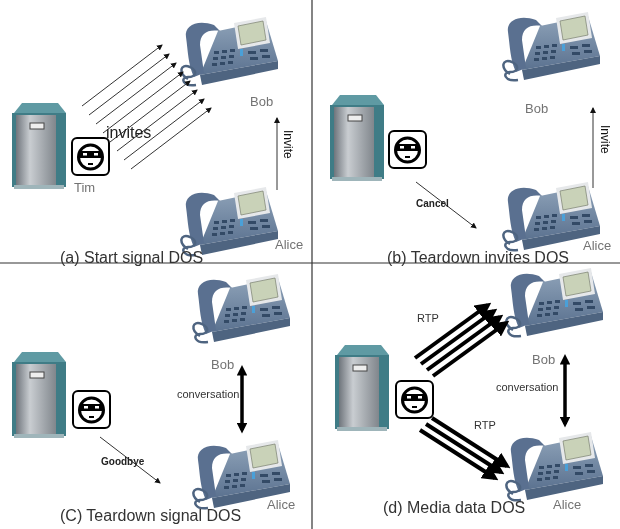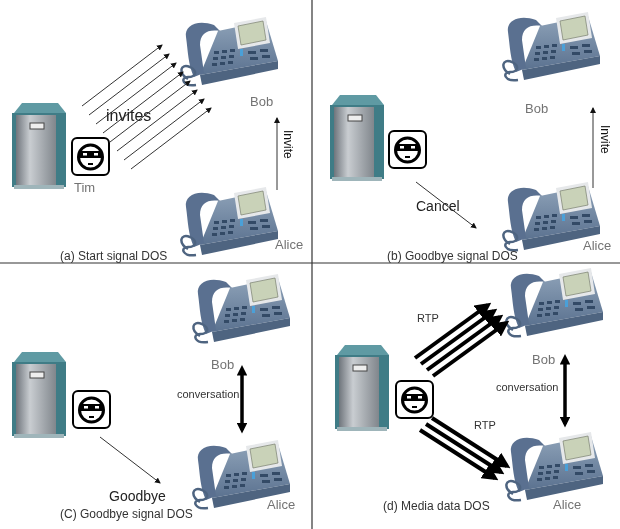--- a/index.html
+++ b/index.html
@@ -1,21 +1,21 @@
 <!DOCTYPE html>
 <html><head>
 <meta charset="utf-8">
 <style>
   html,body{margin:0;padding:0;background:#fff;}
   #stage{position:relative;width:620px;height:529px;overflow:hidden;background:#fff;font-family:"Liberation Sans",sans-serif;}
   svg{position:absolute;left:0;top:0;}
   .lbl{position:absolute;color:#111;white-space:nowrap;}
-  .cap{position:absolute;font-size:12px;color:#333;white-space:nowrap;}
+  .cap{position:absolute;font-size:16px;color:#333;white-space:nowrap;}
   .name{font-size:13px;color:#737373;}
-  .mid{font-size:14px;color:#222;}
+  .mid{font-size:10px;color:#222;font-weight:bold;}
   .big{font-size:16px;color:#222;}
   .vert{transform:rotate(90deg);transform-origin:left top;font-size:12px;}
 </style>
 </head>
 <body>
 
 <div id="stage">
   <svg id="art" width="620" height="529" viewBox="0 0 620 529">
     <defs>
       <marker id="ah" markerWidth="6" markerHeight="6" refX="5" refY="3" orient="auto">
@@ -124,38 +124,38 @@
         <line x1="433" y1="376" x2="506" y2="323" stroke="#000" stroke-width="4" marker-end="url(#ahb)"></line>
       </g>
     <g id="rtpDown">
         <line x1="420" y1="430" x2="495" y2="478" stroke="#000" stroke-width="4" marker-end="url(#ahb)"></line>
         <line x1="426" y1="424" x2="501" y2="472" stroke="#000" stroke-width="4" marker-end="url(#ahb)"></line>
         <line x1="432" y1="418" x2="507" y2="466" stroke="#000" stroke-width="4" marker-end="url(#ahb)"></line>
       </g>
     <line x1="565" y1="361" x2="565" y2="424" stroke="#000" stroke-width="3.5" marker-start="url(#ahs2)" marker-end="url(#ahs)"></line>
   </svg>
 
-  <div class="lbl big" style="left:106px;top:107px;">invites</div>
+  <div class="lbl big" style="left:106px;top:124px;">invites</div>
   <div class="lbl name" style="left:66px;top:180px;margin-left:8px;">Tim</div>
   <div class="lbl name" style="left:250px;top:94px;">Bob</div>
   <div class="lbl name" style="left:275px;top:237px;">Alice</div>
   <div class="lbl vert" style="left:295px;top:130px;">Invite</div>
   <div class="cap" style="left:60px;top:249px;">(a) Start signal DOS</div>
 
   <div class="lbl name" style="left:525px;top:101px;">Bob</div>
   <div class="lbl name" style="left:583px;top:238px;">Alice</div>
   <div class="lbl vert" style="left:612px;top:125px;">Invite</div>
   <div class="lbl mid" style="left:416px;top:198px;">Cancel</div>
-  <div class="cap" style="left:387px;top:249px;">(b) Goodbye signal DOS</div>
+  <div class="cap" style="left:387px;top:249px;">(b) Teardown invites DOS</div>
 
   <div class="lbl name" style="left:211px;top:357px;">Bob</div>
   <div class="lbl" style="left:177px;top:388px;font-size:11px;color:#333;">conversation</div>
-  <div class="lbl mid" style="left:109px;top:456px;margin-top:32px;">Goodbye</div>
+  <div class="lbl mid" style="left:101px;top:456px;">Goodbye</div>
   <div class="lbl name" style="left:267px;top:497px;">Alice</div>
-  <div class="cap" style="left:60px;top:507px;">(C) Goodbye signal DOS</div>
+  <div class="cap" style="left:60px;top:507px;">(C) Teardown signal DOS</div>
 
   <div class="lbl" style="left:417px;top:312px;font-size:11px;color:#333;">RTP</div>
   <div class="lbl" style="left:474px;top:419px;font-size:11px;color:#333;">RTP</div>
   <div class="lbl name" style="left:532px;top:352px;">Bob</div>
   <div class="lbl" style="left:496px;top:381px;font-size:11px;color:#333;">conversation</div>
   <div class="lbl name" style="left:553px;top:497px;">Alice</div>
   <div class="cap" style="left:383px;top:499px;">(d) Media data  DOS</div>
 </div>
 
 </body></html>

